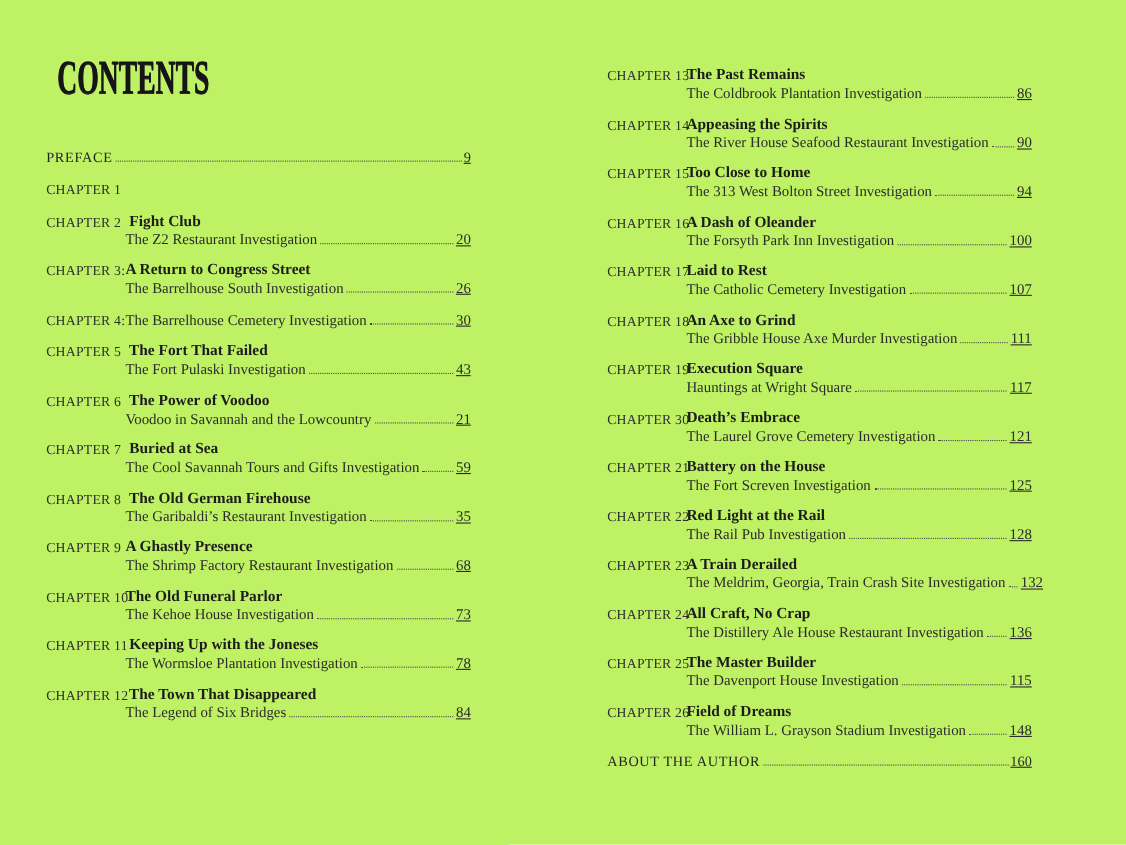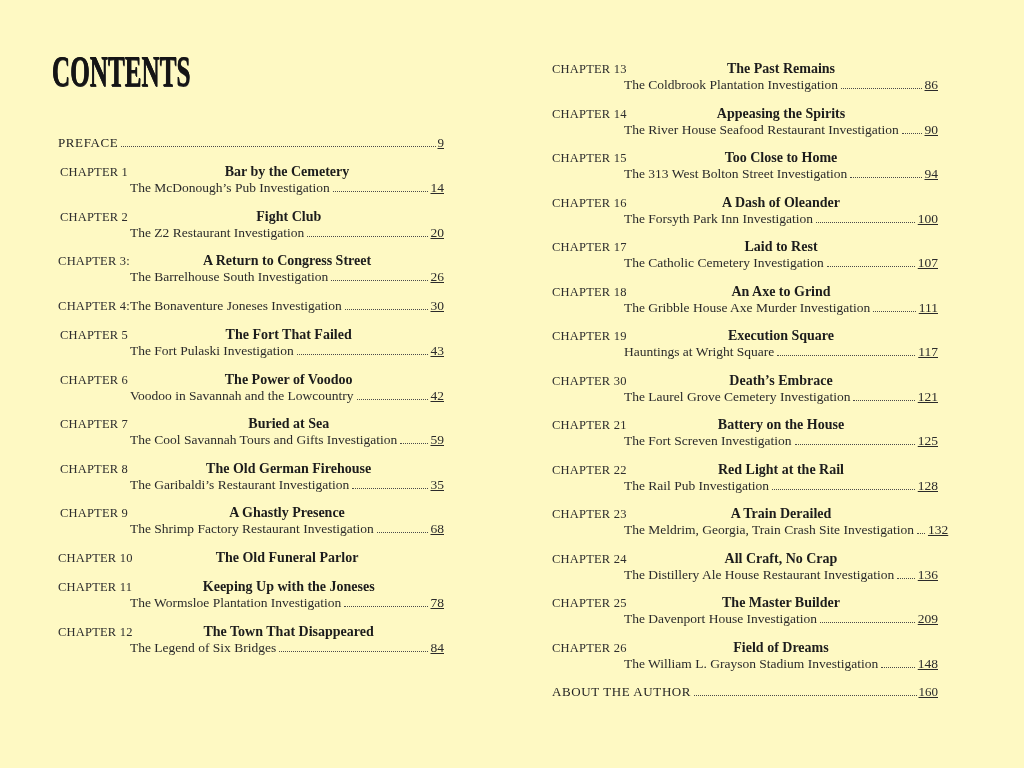--- a/index.html
+++ b/index.html
@@ -5,42 +5,41 @@
   * { margin: 0; padding: 0; box-sizing: border-box; }
   html, body {
     width: 1024px; height: 768px;
     background: #ffffff;
     font-family: "Liberation Serif", serif;
     overflow: hidden;
   }
   .page {
     position: relative;
     width: 1024px; height: 768px;
-    background: #fef9c3;
-    text-align: center;
+    background: #bef264;
   }
   .page-title {
     position: absolute;
     left: 52px; top: 46px;
     font-size: 37px;
     font-weight: 700;
     color: #151515;
     letter-spacing: 0px;
     transform: scale(0.68, 1.18);
     transform-origin: left top;
     white-space: nowrap;
     text-shadow: 0.4px 0.4px 0 #2a2a2a, -0.3px 0.3px 0 #3a3a3a;
   }
   .col {
     position: absolute;
     width: 386px;
     display: flex;
     flex-direction: column;
   }
-  .col-left  { left: 58px;  top: 135px; }
+  .col-left  { left: 42px;  top: 135px; }
   .col-right { left: 552px; top: 61px;  }
 
   .entry {
     display: flex;
     align-items: flex-start;
     margin-bottom: 13.5px;
   }
   .entry-label {
     width: 72px;
     flex: 0 0 72px;
@@ -102,28 +101,20 @@
 
   <div class="col col-left">
   <div class="simple-row">
     <span class="simple-label">PREFACE</span>
     <span class="leader"></span>
     <span class="page-num">9</span>
   </div>
 
   <div class="entry">
     <div class="entry-label">CHAPTER 1</div>
-    <div class="entry-body">
-      <div class="entry-title">Bar by the Cemetery</div>
-      <div class="sub-row">
-        <span class="sub-text">The McDonough’s Pub Investigation</span>
-        <span class="leader"></span>
-        <span class="page-num">14</span>
-      </div>
-    </div>
   </div>
 
   <div class="entry">
     <div class="entry-label">CHAPTER 2</div>
     <div class="entry-body">
       <div class="entry-title"> Fight Club</div>
       <div class="sub-row">
         <span class="sub-text">The Z2 Restaurant Investigation</span>
         <span class="leader"></span>
         <span class="page-num">20</span>
@@ -140,21 +131,21 @@
         <span class="leader"></span>
         <span class="page-num">26</span>
       </div>
     </div>
   </div>
 
   <div class="entry">
     <div class="entry-label">CHAPTER 4:</div>
     <div class="entry-body">
       <div class="sub-row">
-        <span class="sub-text">The Bonaventure Joneses Investigation</span>
+        <span class="sub-text">The Barrelhouse Cemetery Investigation</span>
         <span class="leader"></span>
         <span class="page-num">30</span>
       </div>
     </div>
   </div>
 
   <div class="entry">
     <div class="entry-label">CHAPTER 5</div>
     <div class="entry-body">
       <div class="entry-title"> The Fort That Failed</div>
@@ -166,21 +157,21 @@
     </div>
   </div>
 
   <div class="entry">
     <div class="entry-label">CHAPTER 6</div>
     <div class="entry-body">
       <div class="entry-title"> The Power of Voodoo</div>
       <div class="sub-row">
         <span class="sub-text">Voodoo in Savannah and the Lowcountry</span>
         <span class="leader"></span>
-        <span class="page-num">42</span>
+        <span class="page-num">21</span>
       </div>
     </div>
   </div>
 
   <div class="entry">
     <div class="entry-label">CHAPTER 7</div>
     <div class="entry-body">
       <div class="entry-title"> Buried at Sea</div>
       <div class="sub-row">
         <span class="sub-text">The Cool Savannah Tours and Gifts Investigation</span>
@@ -211,20 +202,25 @@
         <span class="leader"></span>
         <span class="page-num">68</span>
       </div>
     </div>
   </div>
 
   <div class="entry">
     <div class="entry-label">CHAPTER 10</div>
     <div class="entry-body">
       <div class="entry-title">The Old Funeral Parlor</div>
+      <div class="sub-row">
+        <span class="sub-text">The Kehoe House Investigation</span>
+        <span class="leader"></span>
+        <span class="page-num">73</span>
+      </div>
     </div>
   </div>
 
   <div class="entry">
     <div class="entry-label">CHAPTER 11</div>
     <div class="entry-body">
       <div class="entry-title"> Keeping Up with the Joneses</div>
       <div class="sub-row">
         <span class="sub-text">The Wormsloe Plantation Investigation</span>
         <span class="leader"></span>
@@ -391,21 +387,21 @@
     </div>
   </div>
 
   <div class="entry">
     <div class="entry-label">CHAPTER 25</div>
     <div class="entry-body">
       <div class="entry-title">The Master Builder</div>
       <div class="sub-row">
         <span class="sub-text">The Davenport House Investigation</span>
         <span class="leader"></span>
-        <span class="page-num">209</span>
+        <span class="page-num">115</span>
       </div>
     </div>
   </div>
 
   <div class="entry">
     <div class="entry-label">CHAPTER 26</div>
     <div class="entry-body">
       <div class="entry-title">Field of Dreams</div>
       <div class="sub-row">
         <span class="sub-text">The William L. Grayson Stadium Investigation</span>

